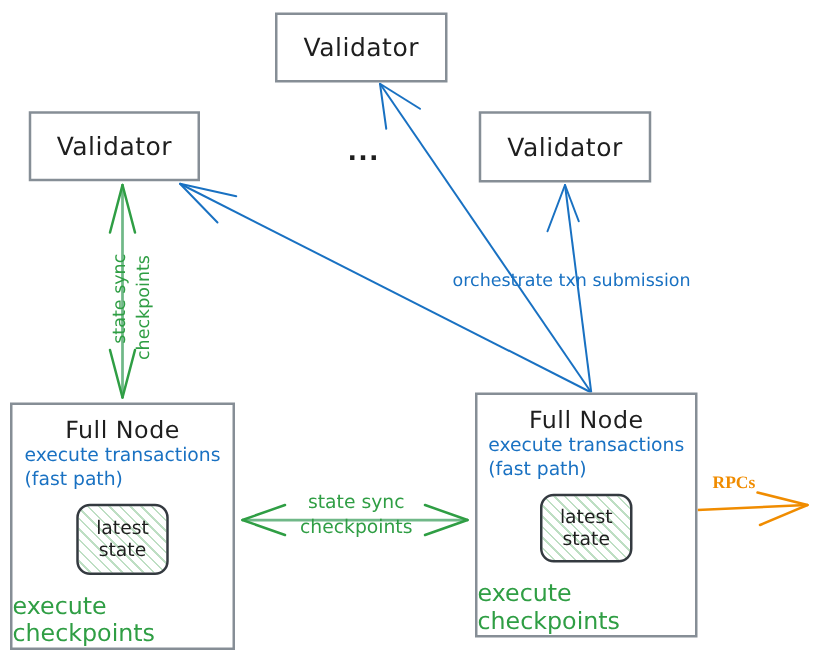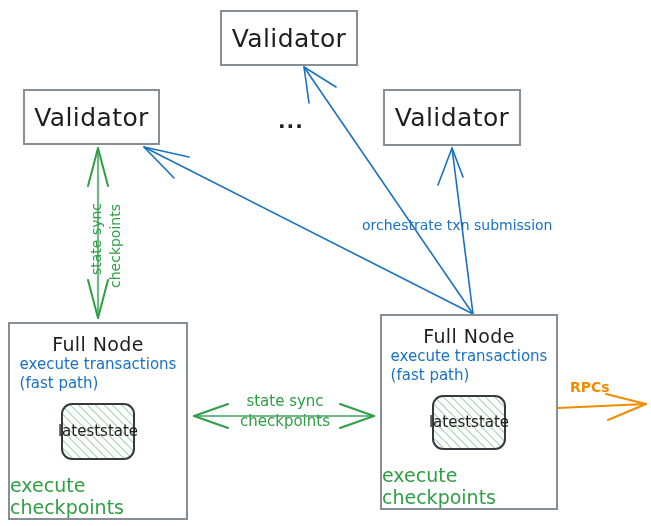--- a/index.html
+++ b/index.html
@@ -31,21 +31,21 @@
     border: 2px solid #868e96;
     background: #ffffff;
   }
   .validator-box {
     display: flex;
     align-items: center;
     justify-content: center;
   }
   .validator-label {
     font-family: "DejaVu Sans", sans-serif;
-    font-size: 25px;
+    font-size: 20px;
     color: #1e1e1e;
     letter-spacing: 0.4px;
   }
   .fullnode-box {
     display: flex;
     flex-direction: column;
     align-items: center;
     padding-top: 9px;
   }
   .fullnode-title {
@@ -63,21 +63,21 @@
     line-height: 1.28;
   }
   .state-box {
     margin-top: 10px;
     width: 74px;
     height: 62px;
     box-sizing: border-box;
     border: 2px solid #343a40;
     border-radius: 11px;
     display: flex;
-    flex-direction: row;
+    flex-direction: column;
     align-items: center;
     justify-content: center;
     background-color: #ffffff;
     background-image: repeating-linear-gradient(
       45deg,
       rgba(64,160,80,0.34) 0px,
       rgba(64,160,80,0.34) 1.4px,
       rgba(255,255,255,0) 1.4px,
       rgba(255,255,255,0) 6px
     );
@@ -208,15 +208,15 @@
   <div class="vert-label" style="left:88px; top:275px;">state sync</div>
   <div class="vert-label" style="left:107px; top:288px;">checkpoints</div>
 
   <div class="edge-label label-blue" style="left:362px; top:217px;">orchestrate txn submission</div>
 
   <div class="edge-label label-green" style="left:225px; top:392px; width:120px;">
     <div>state sync</div>
     <div>checkpoints</div>
   </div>
 
-  <div class="edge-label label-orange" style="left:570px; top:379px;">RPCs</div>
+  <div class="edge-label label-orange" style="left:570px; top:379px;font-family:Liberation Serif, serif;">RPCs</div>
 
 </div>
 
 </body></html>

